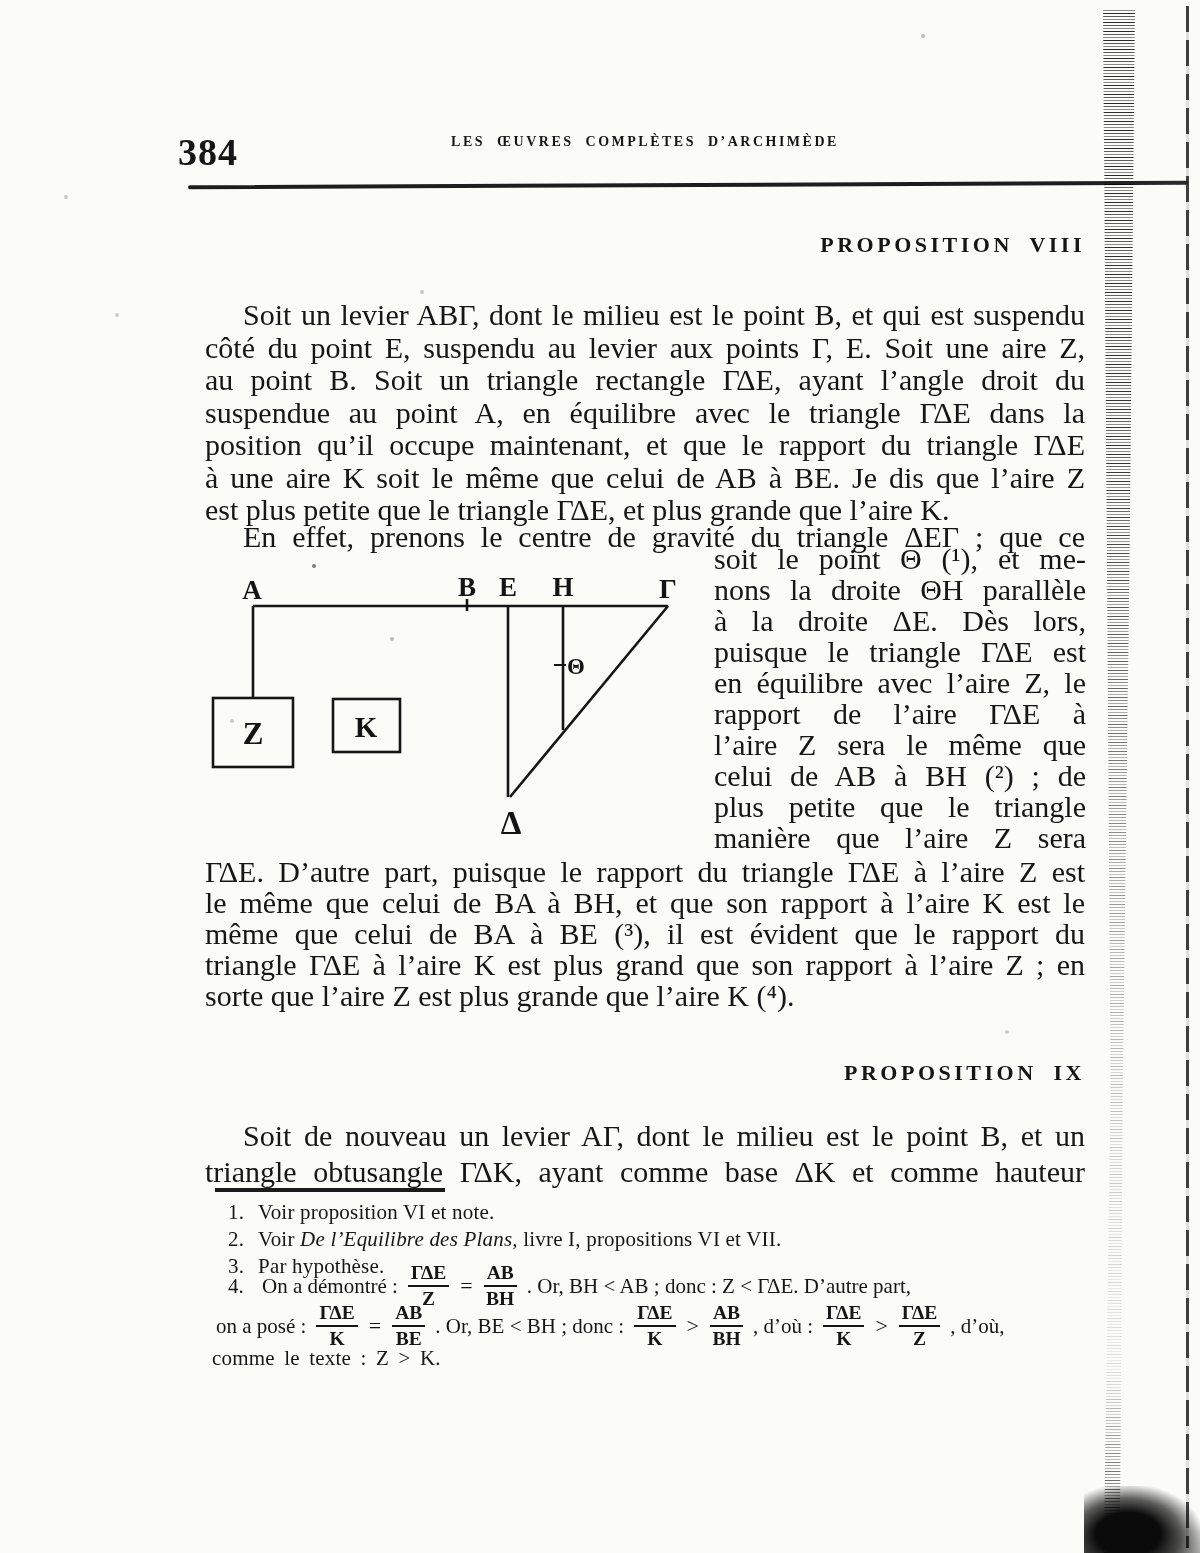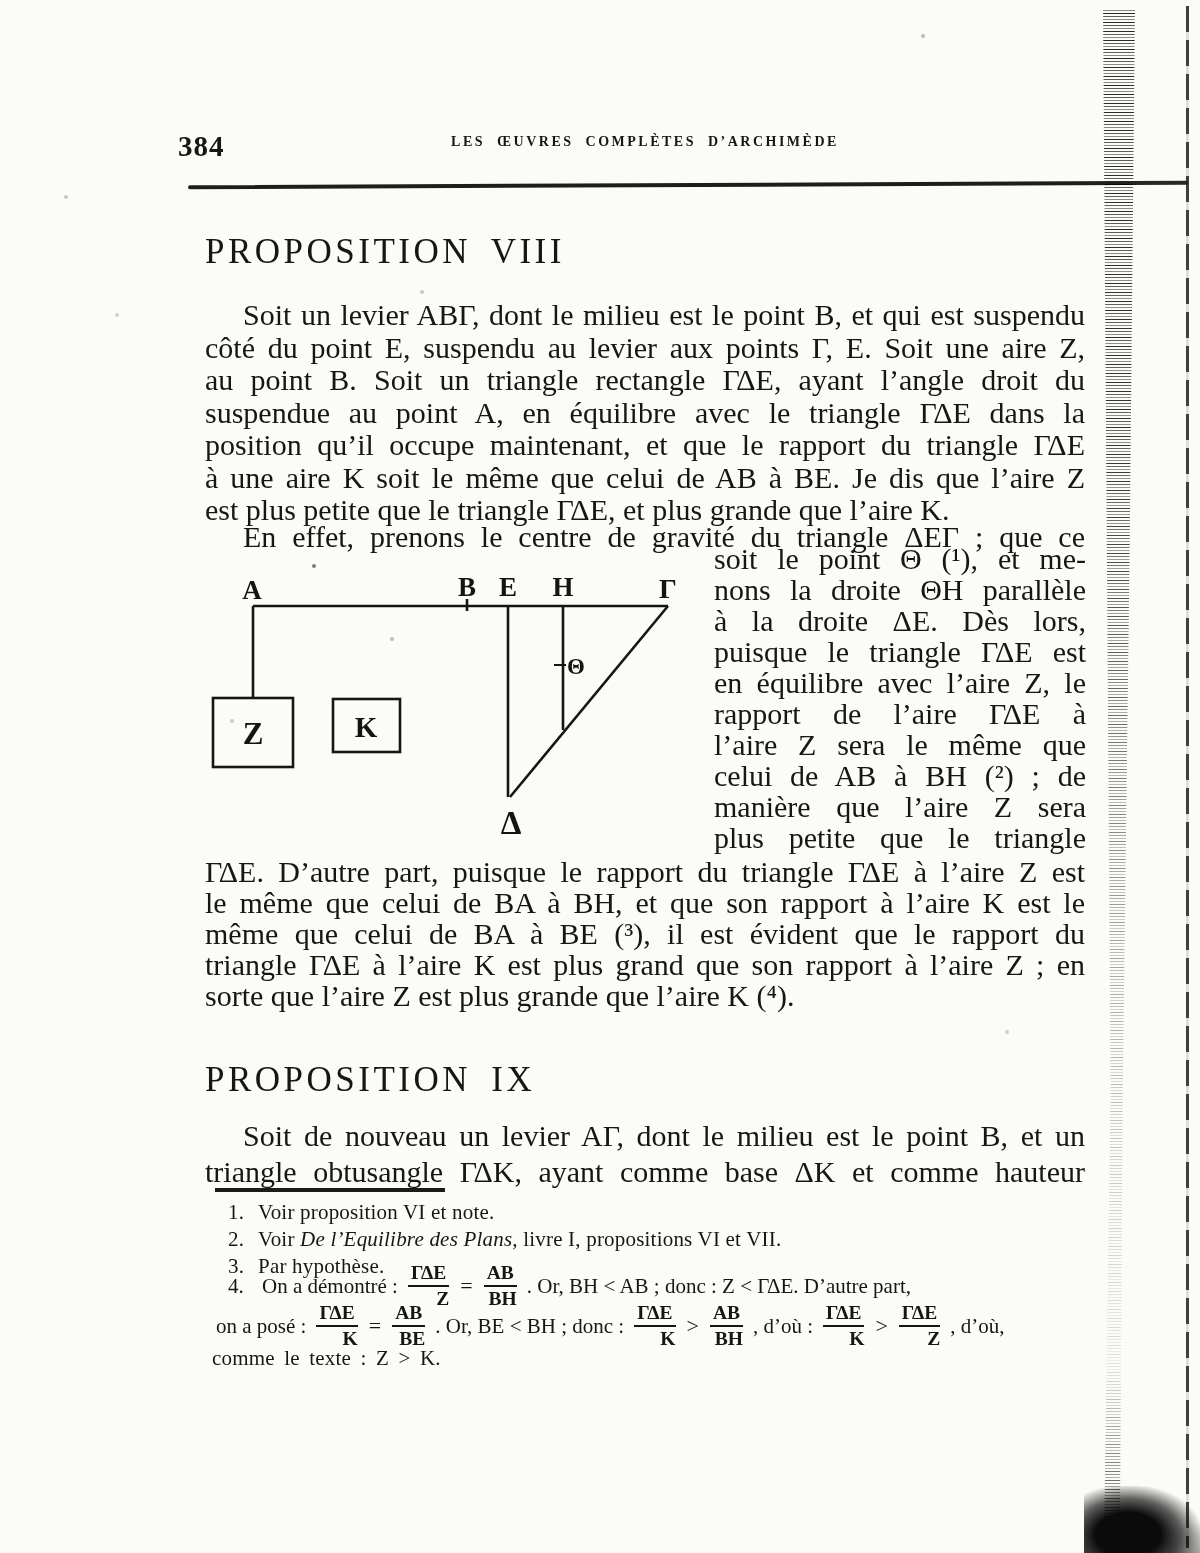--- a/index.html
+++ b/index.html
@@ -7,35 +7,35 @@
   body {
     position:relative;
     background:#fbfbf8;
     color:#161616;
     font-family:"Liberation Serif","DejaVu Serif",serif;
     overflow:hidden;
   }
   .abs { position:absolute; }
 
   
-  .page-number { left:178px; top:130px; font-size:29px; font-weight:bold; letter-spacing:1px;text-align:right; }
+  .page-number { left:178px; top:130px; font-size:38px; font-weight:bold; letter-spacing:1px;text-align:right; }
   .running-title {
     left:205px; top:134px; width:880px; text-align:center;
     font-size:14px; font-weight:600; letter-spacing:2.5px; word-spacing:6px;
   }
   .header-rule {
     left:188px; top:183px; width:1000px; height:4px;
     background:linear-gradient(90deg,#1d1d1d 0 88%, #2a2a2a);
     transform:rotate(-0.25deg); border-radius:2px;
   }
 
   
   .prop-title {
-    width:880px; left:205px; text-align:left;
-    font-size:35px; font-weight:400; letter-spacing:3.5px; word-spacing:8px;
+    width:880px; left:205px; text-align:right;
+    font-size:22px; font-weight:700; letter-spacing:3.5px; word-spacing:8px;
   }
 
   
   .textblock { left:205px; width:880px; font-size:30px; }
   .textblock .line { line-height:32.5px; height:32.5px; white-space:nowrap; text-align:justify; text-align-last:justify; }
   .textblock .line.noj { text-align-last:left; white-space:normal; }
   .line.indent { text-indent:38px; }
   .rightcol { left:714px; width:372px; font-size:30px; }
   .rightcol .line { line-height:31px; height:31px; text-align:justify; text-align-last:justify; }
   .cont .line { line-height:31px; height:31px; }
@@ -44,21 +44,21 @@
   .figure-svg { left:198px; top:566px; }
   .figure-svg text { font-family:"Liberation Serif","DejaVu Serif",serif; font-weight:bold; fill:#141414; }
 
   
   .foot-rule { left:215px; top:1188px; width:230px; height:4px; background:#1b1b1b; }
   .footnote { font-size:21px; letter-spacing:.2px; }
   .footnote .num { display:inline-block; width:30px; }
   .it { font-style:italic; }
   .frow { display:flex; align-items:center; font-size:21px; white-space:nowrap; }
   .frow .sep { padding:0 4px; }
-  .frac { display:inline-flex; flex-direction:column; align-items:flex-end; margin:0 6px; font-size:19.5px; font-weight:600; line-height:1.15; }
+  .frac { display:inline-flex; flex-direction:column; align-items:center; margin:0 6px; font-size:19.5px; font-weight:600; line-height:1.15; }
   .frac .fnum { border-bottom:2px solid #161616; padding:0 3px 1px; }
   .frac .fden { padding-top:1px; }
   .relop { padding:0 5px; font-size:22px; }
 
   
   .scan-band {
     left:1100px; top:8px; width:38px; height:1545px;
     background-image:
       repeating-linear-gradient(0deg, rgba(5,5,5,.9) 0 1px, rgba(255,255,255,0) 1px 3px,
         rgba(30,30,30,.55) 3px 4px, rgba(255,255,255,0) 4px 6px, rgba(10,10,10,.7) 6px 7px, rgba(255,255,255,0) 7px 9px);
@@ -127,22 +127,22 @@
 
 <div class="abs rightcol" style="top:543px">
   <div class="line">soit le point Θ (¹), et me-</div>
   <div class="line">nons la droite ΘH parallèle</div>
   <div class="line">à la droite ΔE. Dès lors,</div>
   <div class="line">puisque le triangle ΓΔE est</div>
   <div class="line">en équilibre avec l’aire Z, le</div>
   <div class="line">rapport de l’aire ΓΔE à</div>
   <div class="line">l’aire Z sera le même que</div>
   <div class="line">celui de AB à BH (²) ; de</div>
+  <div class="line">plus petite que le triangle</div>
   <div class="line">manière que l’aire Z sera</div>
-  <div class="line">plus petite que le triangle</div>
 </div>
 
 <div class="abs textblock cont" style="top:856px">
   <div class="line">ΓΔE. D’autre part, puisque le rapport du triangle ΓΔE à l’aire Z est</div>
   <div class="line">le même que celui de BA à BH, et que son rapport à l’aire K est le</div>
   <div class="line">même que celui de BA à BE (³), il est évident que le rapport du</div>
   <div class="line">triangle ΓΔE à l’aire K est plus grand que son rapport à l’aire Z ; en</div>
   <div class="line noj">sorte que l’aire Z est plus grande que l’aire K (⁴).</div>
 </div>
 

